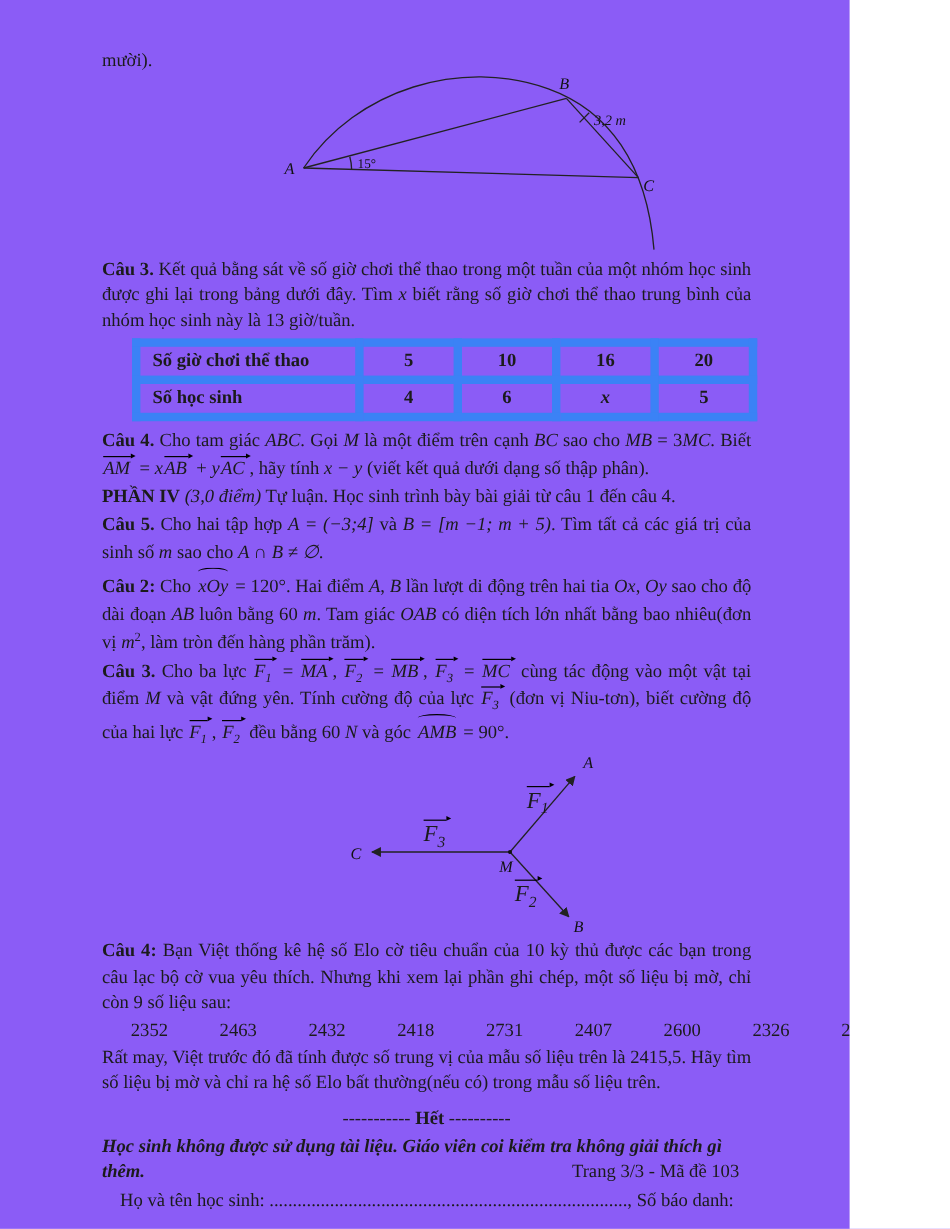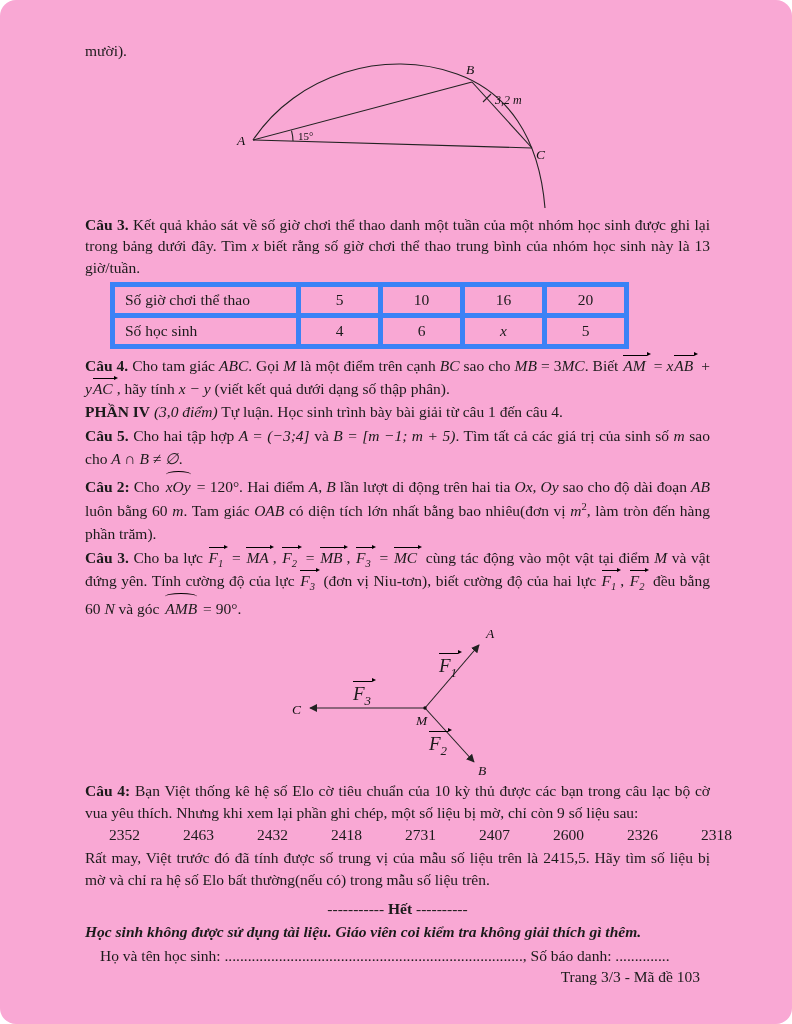--- a/index.html
+++ b/index.html
@@ -1,22 +1,22 @@
 <!DOCTYPE html>
 <html><head>
 <meta charset="utf-8">
 <style>
   * { box-sizing: border-box; }
   body { margin: 0; background: #ffffff; }
   .page {
-    width: 792px; height: 1024px; position: relative; overflow: hidden;
-    background: #f9a8d4; color: #1b1b1b;
+    width: 708px; height: 1024px; position: relative; overflow: hidden;
+    background: #8b5cf6; color: #1b1b1b;
     padding: 40px 82px 0 85px;
     font-family: "Liberation Serif", "DejaVu Serif", serif;
-    font-size: 15.5px; line-height: 1.4; border-radius: 16px;
+    font-size: 15.5px; line-height: 1.4;
   }
   .para { margin: 0 0 1px; text-align: justify; }
   .math-p { line-height: 1.5; }
   b { font-weight: bold; }
   i, .mi { font-style: italic; }
   sub { font-size: 68%; line-height: 0; }
   sup { font-size: 68%; line-height: 0; }
 
   
   .vec { position: relative; display: inline-block; font-style: italic;
@@ -40,21 +40,21 @@
   .sline { stroke: #222; stroke-width: 1.1; fill: none; }
   .slbl  { font-family: "Liberation Serif", "DejaVu Serif", serif; font-style: italic;
            font-size: 13.5px; fill: #111; }
   .ssm   { font-family: "Liberation Serif", "DejaVu Serif", serif; font-size: 11px; fill: #111; }
   .slen  { font-family: "Liberation Serif", "DejaVu Serif", serif; font-style: italic;
            font-size: 12px; fill: #111; }
   .figlbl { position: absolute; font-size: 19px; }
 
   .score-table { border-collapse: collapse; table-layout: fixed; width: 516px;
                  margin: 3px 0 5px 25px; }
-  .score-table td { border: 5px solid #3b82f6; height: 31px; padding: 0; }
+  .score-table td { border: 7px solid #3b82f6; height: 31px; padding: 0; font-weight: bold; }
   .score-table td.h { padding-left: 10px; text-align: left; }
   .score-table td.c { text-align: center; }
 
   .elo-row { display: flex; justify-content: space-between;
              padding: 0 48px 0 24px; margin: 1px 0 1px; gap: 43px; }
 
   .het { text-align: center; margin: 8px 0 1px; }
   .het b { font-weight: bold; margin-top: 40px; }
   .notice { text-align: left; font-weight: bold; font-style: italic; margin: 1px 0; }
   .nameline { margin: 2px 0 0 15px; text-align: left; }
@@ -76,21 +76,21 @@
       <path class="sline" d="M 66.5 66.6 A 40 40 0 0 1 68 77.1"></path>
       <line class="sline" x1="258" y1="38" x2="266" y2="30"></line>
       <text class="slbl" x="12" y="81">A</text>
       <text class="slbl" x="241" y="10">B</text>
       <text class="slbl" x="311" y="95">C</text>
       <text class="ssm" x="73" y="76">15°</text>
       <text class="slen" x="270" y="40">3,2 m</text>
     </svg>
   </div>
 
-  <p class="para"><b>Câu 3.</b><span> Kết quả khảo sát về số giờ chơi thể thao danh một tuần của một nhóm học sinh được ghi lại trong bảng dưới đây. Tìm </span><i>x</i><span> biết rằng số giờ chơi thể thao trung bình của nhóm học sinh này là 13 giờ/tuần.</span></p>
+  <p class="para"><b>Câu 3.</b><span> Kết quả bằng sát về số giờ chơi thể thao trong một tuần của một nhóm học sinh được ghi lại trong bảng dưới đây. Tìm </span><i>x</i><span> biết rằng số giờ chơi thể thao trung bình của nhóm học sinh này là 13 giờ/tuần.</span></p>
 
   <table class="score-table">
     <colgroup>
         <col style="width:186px">
         <col style="width:82px">
         <col style="width:82px">
         <col style="width:82px">
         <col style="width:82px">
       </colgroup>
     <tbody>

